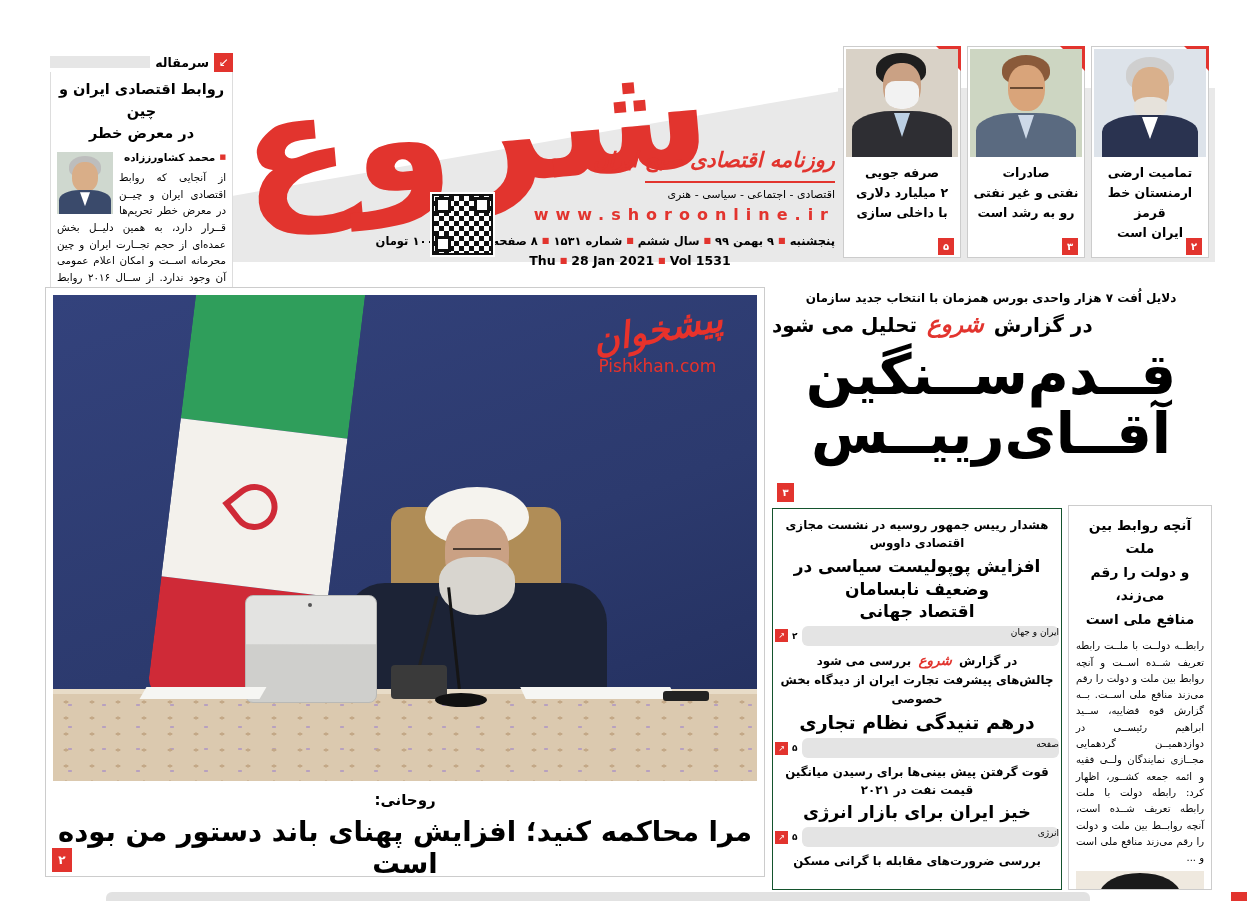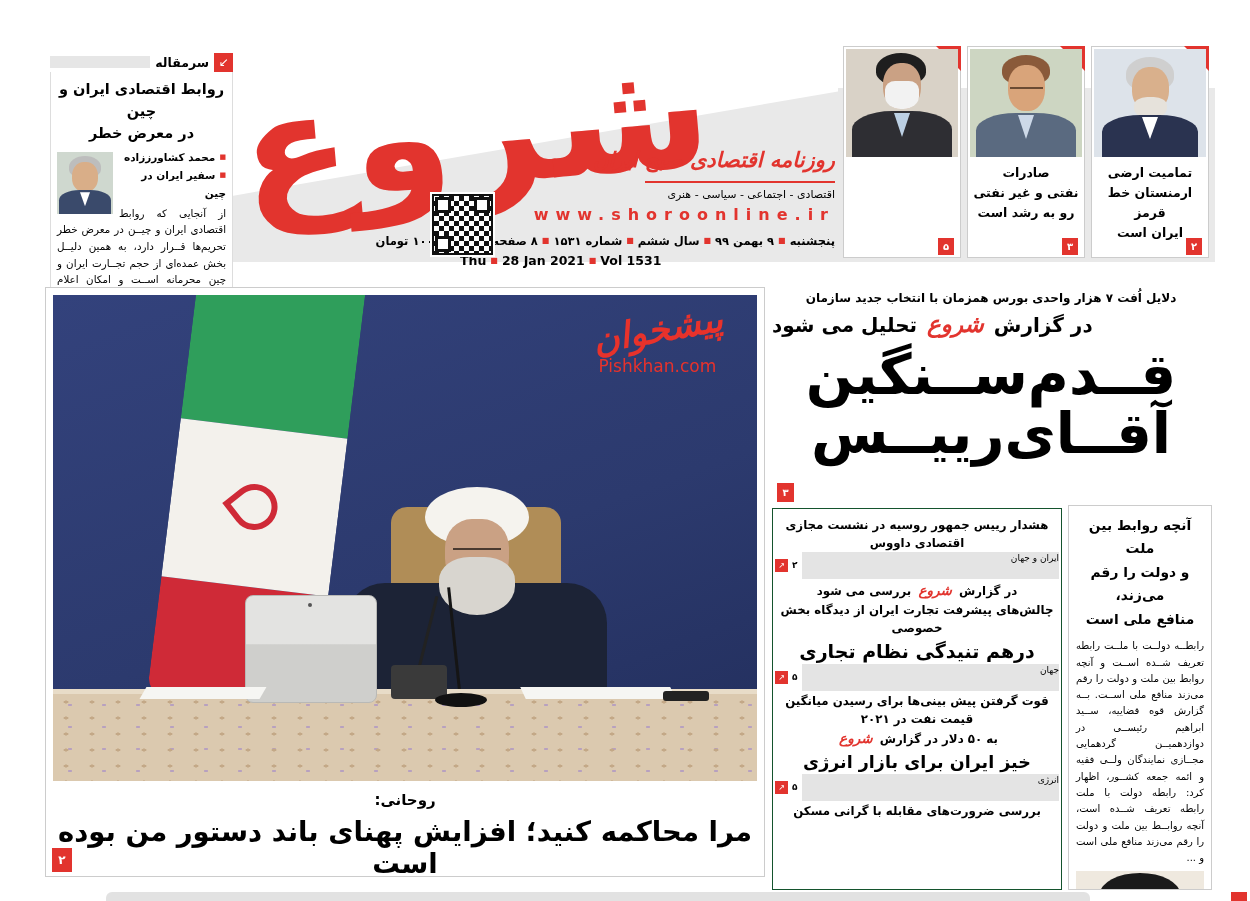--- a/index.html
+++ b/index.html
@@ -35,21 +35,21 @@
   .logo{left:235px;top:22px;width:480px;height:220px;display:flex;align-items:center;
     justify-content:center;color:var(--red);font-weight:bold;font-size:150px;
     transform:rotate(-5deg) scaleX(1.08);line-height:1;}
   .tagline{right:415px;top:148px;color:var(--red);font-weight:bold;font-size:21px;
     font-style:italic;}
   .tagrule{right:415px;top:181px;width:190px;height:2px;background:var(--red);}
   .secline{right:415px;top:188px;font-size:11px;letter-spacing:1px;}
   .www{right:415px;top:205px;color:var(--red);font-size:16px;font-weight:bold;
     letter-spacing:7px;direction:ltr;}
   .datefa{right:415px;top:234px;font-size:11.5px;font-weight:bold;}
-  .dateen{left:460px;top:253px;width:340px;font-size:12.5px;
+  .dateen{left:460px;top:253px;width:340px;text-align:center;font-size:12.5px;
     font-weight:bold;direction:ltr;}
   .seg:not(:last-child)::after{content:"\25A0";color:var(--red);font-size:8px;
     margin:0 4px;vertical-align:2px;}
   .qr{left:432px;top:194px;width:61px;height:61px;position:absolute;
     background:repeating-conic-gradient(#111 0 25%,#fff 0 50%) 0 0/10px 10px;
     border:2px solid #111;outline:2px solid #fff;}
   .qr i{position:absolute;width:16px;height:16px;border:3px solid #111;background:#fff;}
   .qr i.a{left:1px;top:1px}.qr i.b{right:1px;top:1px}.qr i.c{left:1px;bottom:1px}
 
   
@@ -141,22 +141,22 @@
   .mid{left:772px;top:508px;width:290px;height:382px;border:1px solid #14532d;
     background:#fff;overflow:hidden;}
   .nitem{padding-top:7px;}
   .nk{font-weight:bold;font-size:11.8px;text-align:center;line-height:1.55;}
   .nh{font-weight:bold;font-size:17.5px;text-align:center;line-height:1.35;
     white-space:pre-line;margin-top:2px;}
   .ndiv{display:flex;align-items:center;direction:ltr;margin-top:5px;height:15px;}
   .narrow{width:13px;height:13px;background:var(--red);color:#fff;font-size:8px;
     display:flex;align-items:center;justify-content:center;flex:0 0 auto;margin-left:2px;}
   .npage{font-size:9px;font-weight:bold;padding:0 4px;}
-  .nbar{flex:1;height:27px;background:#e4e4e4;font-size:9px;text-align:right;
-    padding-left:5px;direction:rtl;line-height:13px;margin-right:2px;}
+  .nbar{flex:1;height:20px;background:#e4e4e4;font-size:9px;text-align:right;
+    padding-left:5px;direction:rtl;line-height:13px;margin-right:2px;border-radius:6px;}
 
   
   .side{left:1068px;top:505px;width:144px;height:385px;border:1px solid #ccc;
     padding:8px 7px 8px;overflow:hidden;background:#fff;}
   .side-title{font-weight:bold;font-size:13.8px;text-align:center;line-height:1.7;
     white-space:pre-line;}
   .side-body{font-size:10px;line-height:1.63;text-align:justify;margin-top:7px;}
   .side-photo{position:relative;width:128px;height:122px;margin-top:5px;overflow:hidden;
     background:#efe9df;}
 
@@ -182,21 +182,20 @@
     <div class="ed-box">
       <div class="ed-title">روابط اقتصادی ایران و چین
 در معرض خطر</div>
       <div class="ed-photo">
         <span class="p-hair" style="left:12px;top:4px;width:32px;height:22px;background:#bdbdbd;"></span>
         <span class="p-face" style="left:15px;top:10px;width:26px;height:30px;background:#d9ae88;"></span>
         <span class="p-suit" style="left:2px;top:38px;width:52px;height:26px;background:#3a4a6b;"></span>
         <span style="position:absolute;left:23px;top:40px;width:10px;height:14px;background:#fff;clip-path:polygon(0 0,100% 0,50% 100%);"></span>
       </div>
       <div class="byline">محمد کشاورززاده</div>
-      <div class="byline">سفیر ایران در چین</div>
       <div class="ed-body">از آنجایی که روابط اقتصادی ایران و چیــن در معرض خطر تحریم‌ها قــرار دارد، به همین دلیــل بخش عمده‌ای از حجم تجــارت ایران و چین محرمانه اســت و امکان اعلام عمومی آن وجود ندارد. از ســال ۲۰۱۶ روابط ایران و چین وارد فاز جدیدی شــده‌اســت اما متاسفانه به دلیل برخی مسائل، انتظاری که می‌رفت بعد از سفر رئیس جمهور چین به ایران روابط دو کشور را وارد...</div>
       <div class="ed-foot">در همین صفحه بخوانید</div>
     </div>
   </div>
 
   <div class="abs logo">شروع</div>
   <div class="abs tagline">روزنامه اقتصادی صبح ایران</div>
   <div class="abs tagrule"></div>
   <div class="abs secline">اقتصادی - اجتماعی - سیاسی - هنری</div>
   <div class="abs www">www.shoroonline.ir</div>
@@ -246,20 +245,23 @@
 
     <div class="card">
       <span class="card-tri"></span>
       <div class="card-photo" style="background:#d9d2c7;">
         <span class="p-hair" style="left:30px;top:4px;width:50px;height:32px;background:#1e1e1e;"></span>
         <span class="p-face" style="left:37px;top:14px;width:38px;height:46px;background:#caa184;"></span>
         <span class="p-mask" style="left:39px;top:32px;width:34px;height:28px;background:#f2f2f2;border-radius:30% 30% 45% 45%;"></span>
         <span class="p-suit" style="left:6px;top:62px;width:100px;height:46px;background:#2e2e33;"></span>
         <span style="position:absolute;left:48px;top:64px;width:16px;height:24px;background:#bcd0e4;clip-path:polygon(0 0,100% 0,50% 100%);"></span>
       </div>
+      <div class="card-cap">صرفه جویی
+۲ میلیارد دلاری
+با داخلی سازی</div>
       <span class="pagebox card-page">۵</span>
     </div>
   </div>
 
   <div class="abs mainblock">
     <div class="mphoto">
       <div class="flag">
         <div class="g"></div>
         <div class="w">
           <span class="emblem"></span>
@@ -301,49 +303,46 @@
     </div>
     <div class="bigh">قــدم‌ســنگین
 آقــای‌رییــس</div>
     <span class="pagebox h-page">۳</span>
   </div>
 
   <div class="abs mid">
 
     <div class="nitem">
       <div class="nk">هشدار رییس جمهور روسیه در نشست مجازی اقتصادی داووس</div>
+      <div class="nh" style="font-size:17px;">افزایش پوپولیست سیاسی در وضعیف نابسامان
+اقتصاد جهانی</div>
       <div class="ndiv">
         <span class="narrow">↗</span>
         <span class="npage">۲</span>
         <div class="nbar"><span>ایران و جهان</span></div>
       </div>
     </div>
 
     <div class="nitem">
       <div class="nk">
         <span>در گزارش</span>
         <span class="logoword">شروع</span>
         <span>بررسی می شود</span>
       </div>
       <div class="nk">چالش‌های پیشرفت تجارت ایران از دیدگاه بخش خصوصی</div>
       <div class="nh" style="font-size:19px;">درهم تنیدگی نظام تجاری</div>
       <div class="ndiv">
         <span class="narrow">↗</span>
         <span class="npage">۵</span>
-        <div class="nbar"><span>جهان</span></div>
+        <div class="nbar"><span>صفحه</span></div>
       </div>
     </div>
 
     <div class="nitem">
       <div class="nk">قوت گرفتن پیش بینی‌ها برای رسیدن میانگین قیمت نفت در ۲۰۲۱</div>
-      <div class="nk">
-        <span>به ۵۰ دلار در گزارش</span>
-        <span class="logoword">شروع</span>
-        <span></span>
-      </div>
       <div class="nh">خیز ایران برای بازار انرژی</div>
       <div class="ndiv">
         <span class="narrow">↗</span>
         <span class="npage">۵</span>
         <div class="nbar"><span>انرژی</span></div>
       </div>
     </div>
 
     <div class="nitem">
       <div class="nk">بررسی ضرورت‌های مقابله با گرانی مسکن</div>

